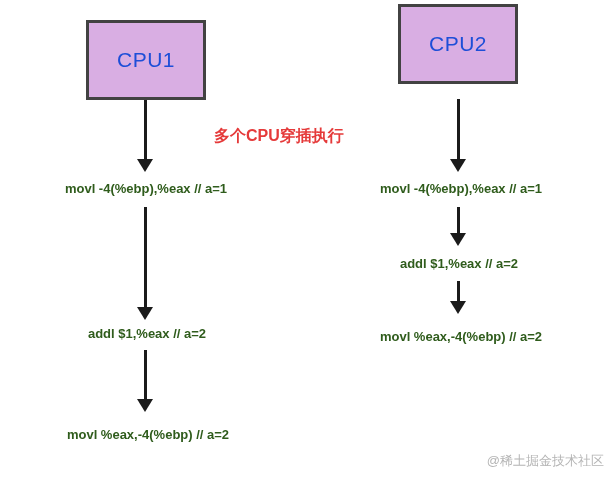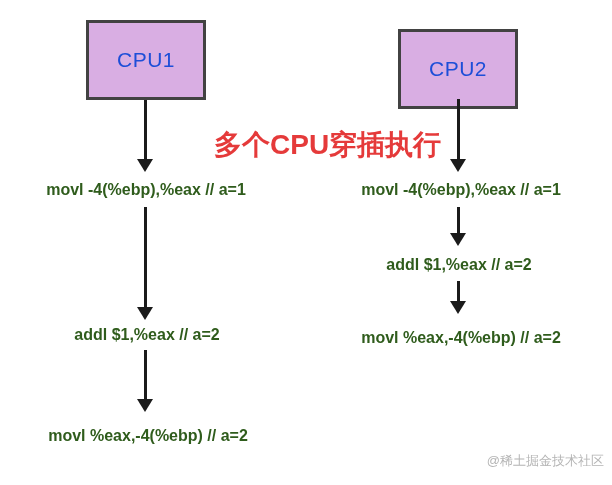--- a/index.html
+++ b/index.html
@@ -23,21 +23,21 @@
     position: absolute;
     width: 120px; height: 80px;
     background: var(--box-fill);
     border: 3px solid var(--box-border);
     box-sizing: border-box;
     display: flex; align-items: center; justify-content: center;
     font-size: 21px; font-weight: normal; color: #1d4ed8;
     letter-spacing: 0.5px;
   }
   #cpu1-box { left: 86px;  top: 20px; }
-  #cpu2-box { left: 398px; top: 29px; }
+  #cpu2-box { left: 398px; top: 4px; }
 
   .arrow {
     position: absolute;
     width: 16px;
     display: flex; flex-direction: column; align-items: center;
   }
   .arrow .shaft { width: 3px; flex: 1; background: var(--arrow); }
   .arrow .head {
     width: 0; height: 0;
     border-left: 8px solid transparent;
@@ -47,36 +47,36 @@
   #arrow-cpu1-box      { left: 137px; top: 100px; height: 72px; }
   #arrow-cpu2-box      { left: 450px; top:  99px; height: 73px; }
   #arrow-cpu1-step1-2  { left: 137px; top: 207px; height: 113px; }
   #arrow-cpu1-step2-3  { left: 137px; top: 350px; height: 62px; }
   #arrow-cpu2-step1-2  { left: 450px; top: 207px; height: 39px; }
   #arrow-cpu2-step2-3  { left: 450px; top: 281px; height: 33px; }
 
   .instr {
     position: absolute;
     transform: translateX(-50%);
-    font-size: 16px; font-weight: bold;
+    font-size: 13px; font-weight: bold;
     color: var(--instruction);
     white-space: nowrap;
     text-align: center;
   }
   #cpu1-instr-1 { left: 146px; top: 181px; }
   #cpu1-instr-2 { left: 147px; top: 326px; }
   #cpu1-instr-3 { left: 148px; top: 427px; }
   #cpu2-instr-1 { left: 461px; top: 181px; }
   #cpu2-instr-2 { left: 459px; top: 256px; }
   #cpu2-instr-3 { left: 461px; top: 329px; }
 
   .annotation {
     position: absolute;
     left: 214px; top: 126px;
-    font-size: 28px; font-weight: bold;
+    font-size: 16px; font-weight: bold;
     color: var(--annotation);
     white-space: nowrap;
     text-align: right;
   }
   .watermark {
     position: absolute;
     right: 8px; top: 452px;
     font-size: 13px;
     color: var(--watermark);
     white-space: nowrap;

